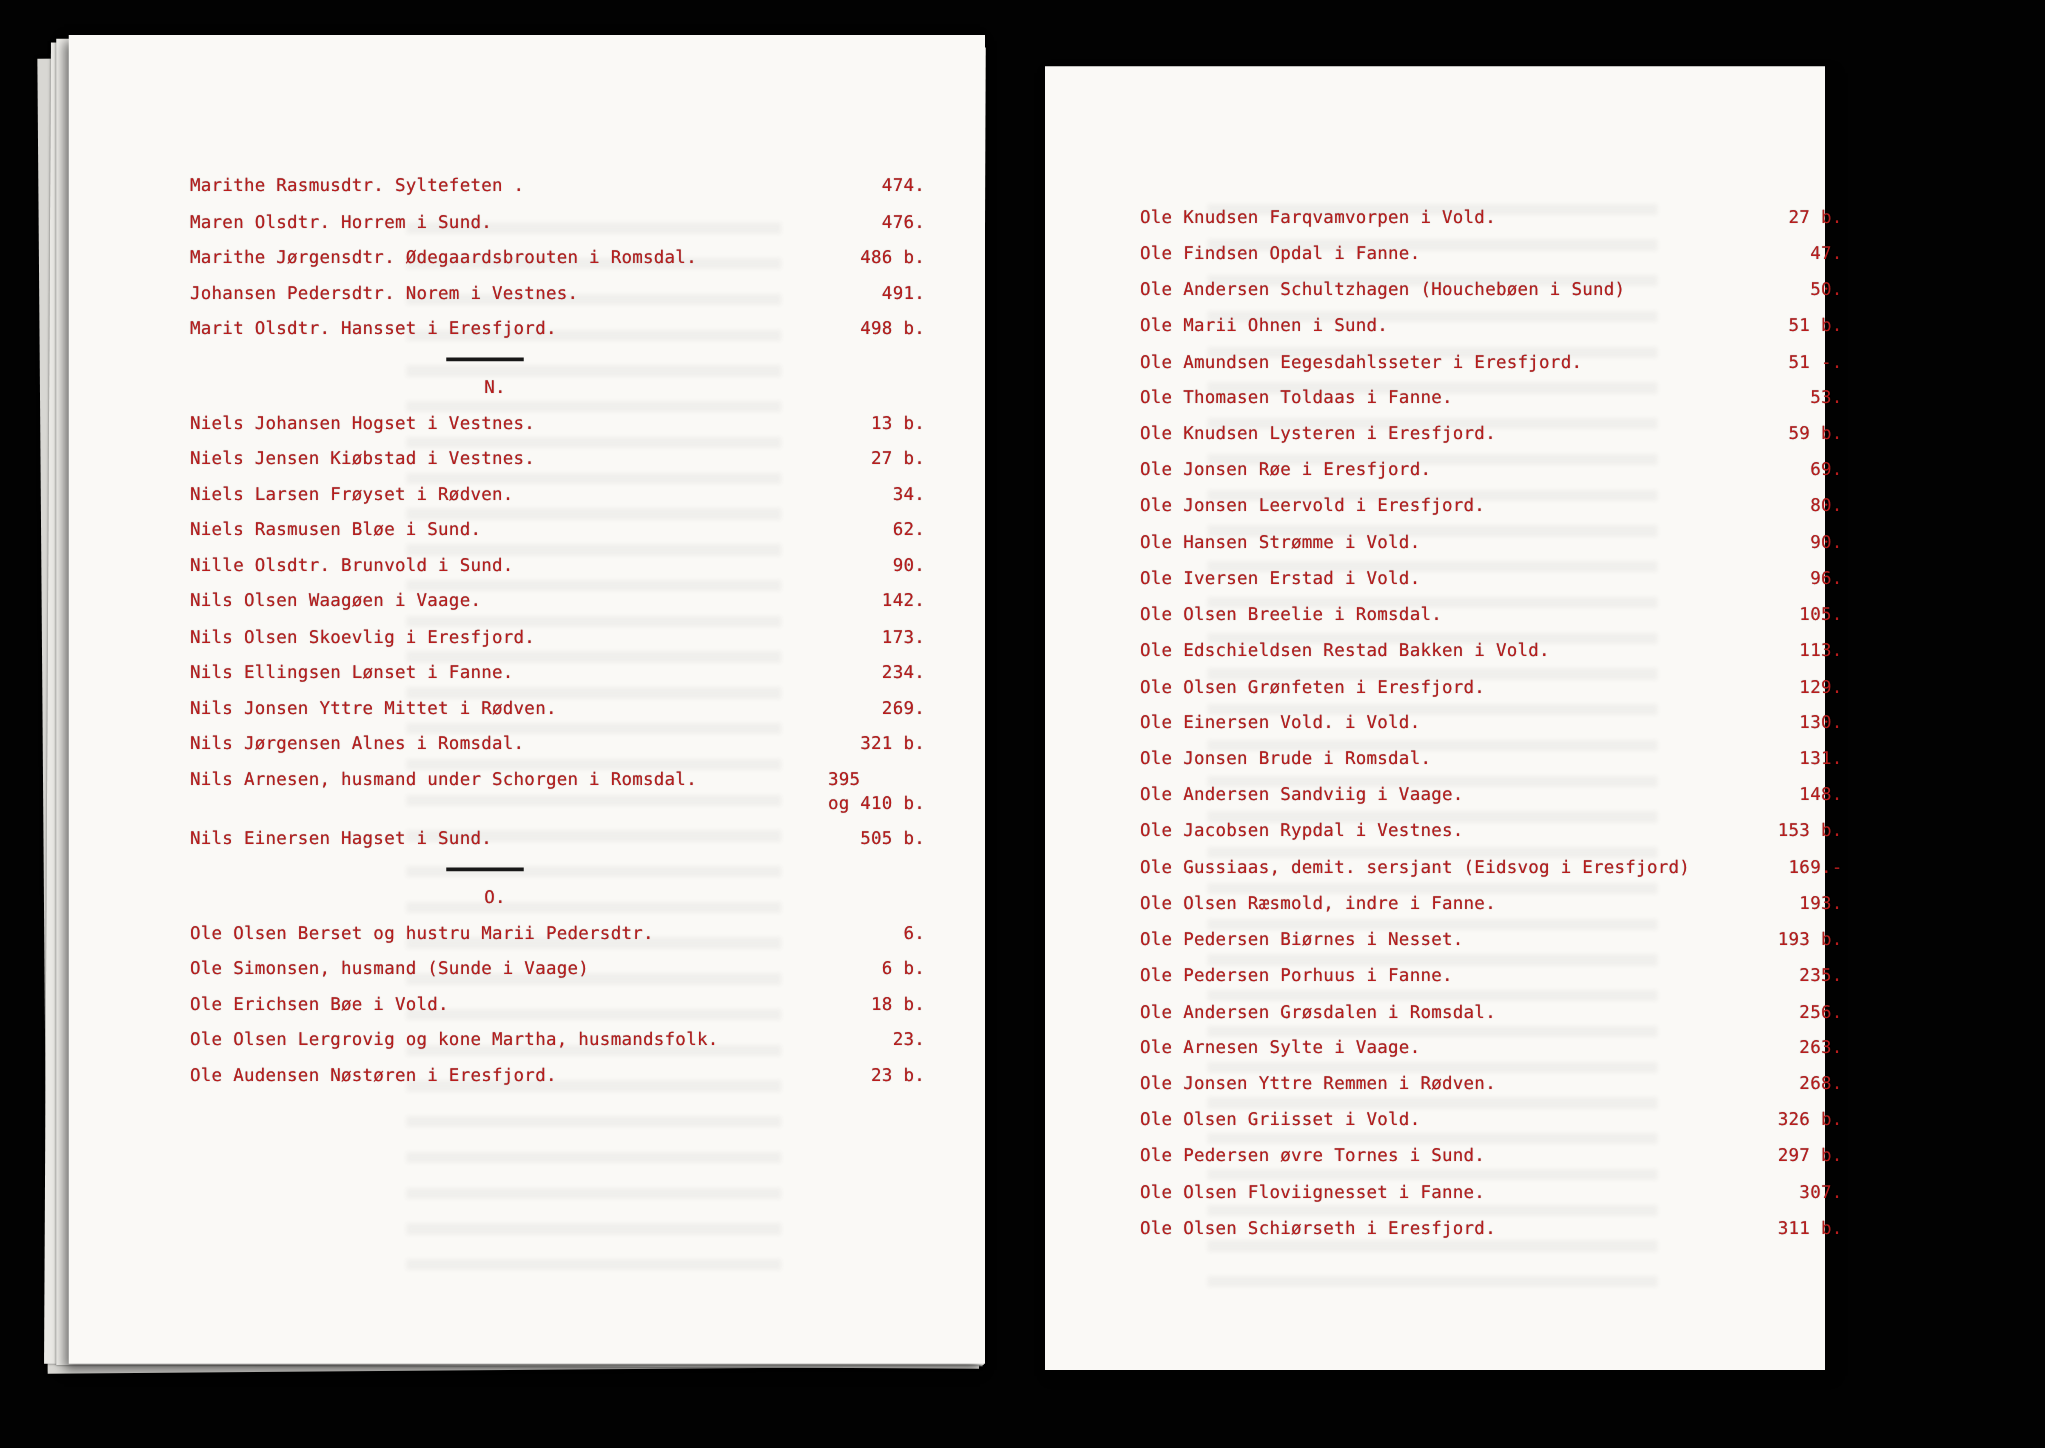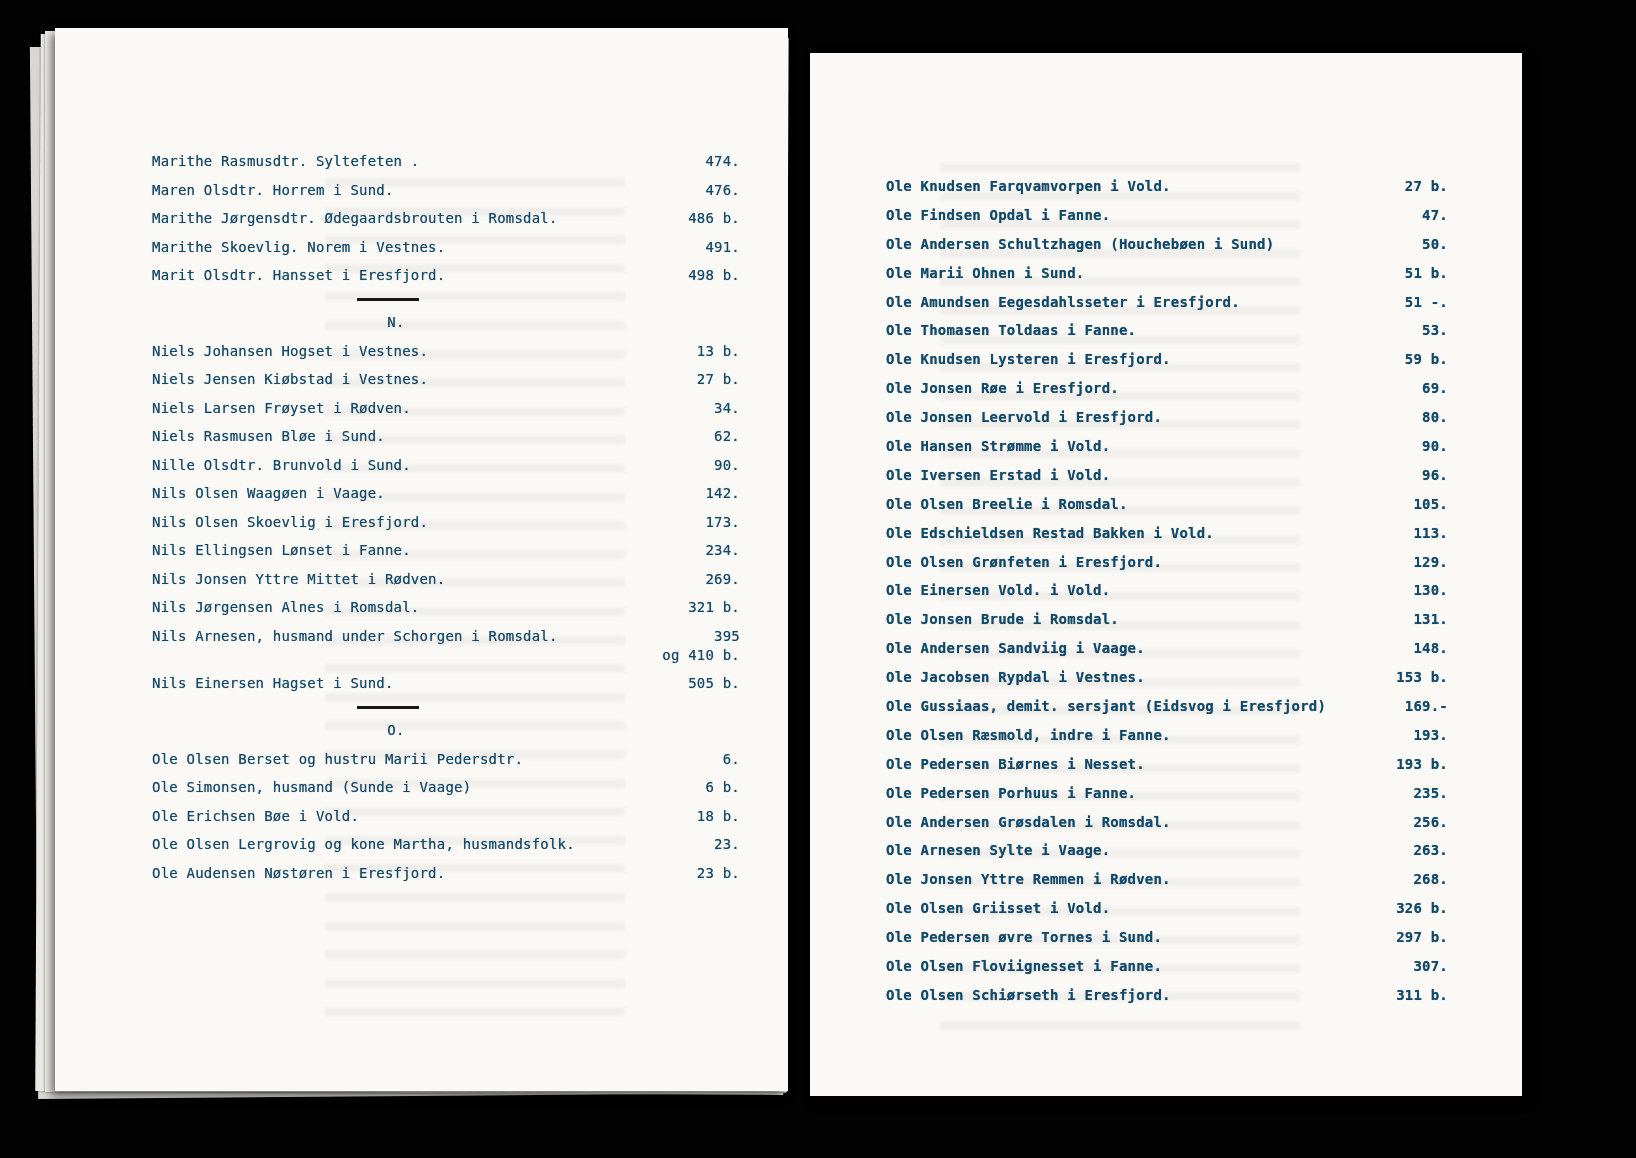--- a/index.html
+++ b/index.html
@@ -5,30 +5,30 @@
   html,body{margin:0;padding:0;background:#000;}
   #scan{position:relative;width:1636px;height:1158px;background:#020202;overflow:hidden;
         font-family:"DejaVu Sans Mono","Liberation Mono",monospace;}
   .sheet{position:absolute;}
   .sheet.s1{left:34px;top:44px;width:748px;height:1052px;transform:rotate(-0.45deg);background:#d8d7d3;box-shadow:0 0 3px rgba(0,0,0,.7);}
   .sheet.s2{left:38px;top:36px;width:748px;height:1057px;transform:rotate(0.3deg);background:#eae9e5;box-shadow:0 0 2px rgba(0,0,0,.6);}
   .sheet.s3{left:45px;top:31px;width:742px;height:1061px;background:#f2f1ed;box-shadow:0 0 2px rgba(0,0,0,.5);}
   .page{position:absolute;color:#222;}
   #page-left{left:55px;top:28px;width:733px;height:1063px;background:#faf9f6;
      box-shadow:-4px 5px 9px rgba(0,0,0,0.55);}
-  #page-right{left:810px;top:53px;width:712px;height:1043px;background:#faf9f6;
-     box-shadow:5px 5px 9px rgba(0,0,0,0.55);font-weight:bold;}
-  .content{position:absolute;font-size:14px;letter-spacing:0.2px;color:#0c4a6e;
-     text-shadow:0 0 0.7px rgba(25,25,25,0.55);margin-top:12px;}
+  #page-right{left:836px;top:53px;width:624px;height:1043px;background:#faf9f6;
+     box-shadow:5px 5px 9px rgba(0,0,0,0.55);}
+  .content{position:absolute;font-size:14px;letter-spacing:0.2px;color:#b91c1c;
+     text-shadow:0 0 0.7px rgba(25,25,25,0.55);}
   #page-left .content{left:97px;top:112px;width:588px;}
   #page-right .content{left:76px;top:112px;width:562px;}
   .entry{display:flex;align-items:flex-start;line-height:19px;margin-bottom:9.5px;}
   #page-right .entry{margin-bottom:9.9px;}
   .entry-name{white-space:pre;}
-  .entry-page{margin-left:auto;text-align:right;white-space:pre-line;padding-left:10px;flex:0 0 auto;}
+  .entry-page{margin-left:auto;white-space:pre-line;padding-left:10px;flex:0 0 auto;}
   .section-header{text-align:center;line-height:19px;margin:0 100px 9.5px 0;}
   .divider{width:62px;height:3px;background:#181818;margin:13px 0 12px 205px;}
   .ghost{position:absolute;opacity:0.05;filter:blur(1.6px);pointer-events:none;
      background:repeating-linear-gradient(to bottom,#444 0 9px,transparent 9px 28.6px);}
 </style>
 </head>
 <body>
 
 <div id="scan">
   <div class="sheet s1"></div>
@@ -44,21 +44,21 @@
         </div>
         <div class="entry">
           <span class="entry-name">Maren Olsdtr. Horrem i Sund.</span>
           <span class="entry-page">476.</span>
         </div>
         <div class="entry">
           <span class="entry-name">Marithe Jørgensdtr. Ødegaardsbrouten i Romsdal.</span>
           <span class="entry-page">486 b.</span>
         </div>
         <div class="entry">
-          <span class="entry-name">Marithe Skoevlig. Norem i Vestnes.</span>
+          <span class="entry-name">Johansen Pedersdtr. Norem i Vestnes.</span>
           <span class="entry-page">491.</span>
         </div>
         <div class="entry">
           <span class="entry-name">Marit Olsdtr. Hansset i Eresfjord.</span>
           <span class="entry-page">498 b.</span>
         </div>
         <div class="divider"></div>
         <div class="section-header">N.</div>
         <div class="entry">
           <span class="entry-name">Niels Johansen Hogset i Vestnes.</span>

